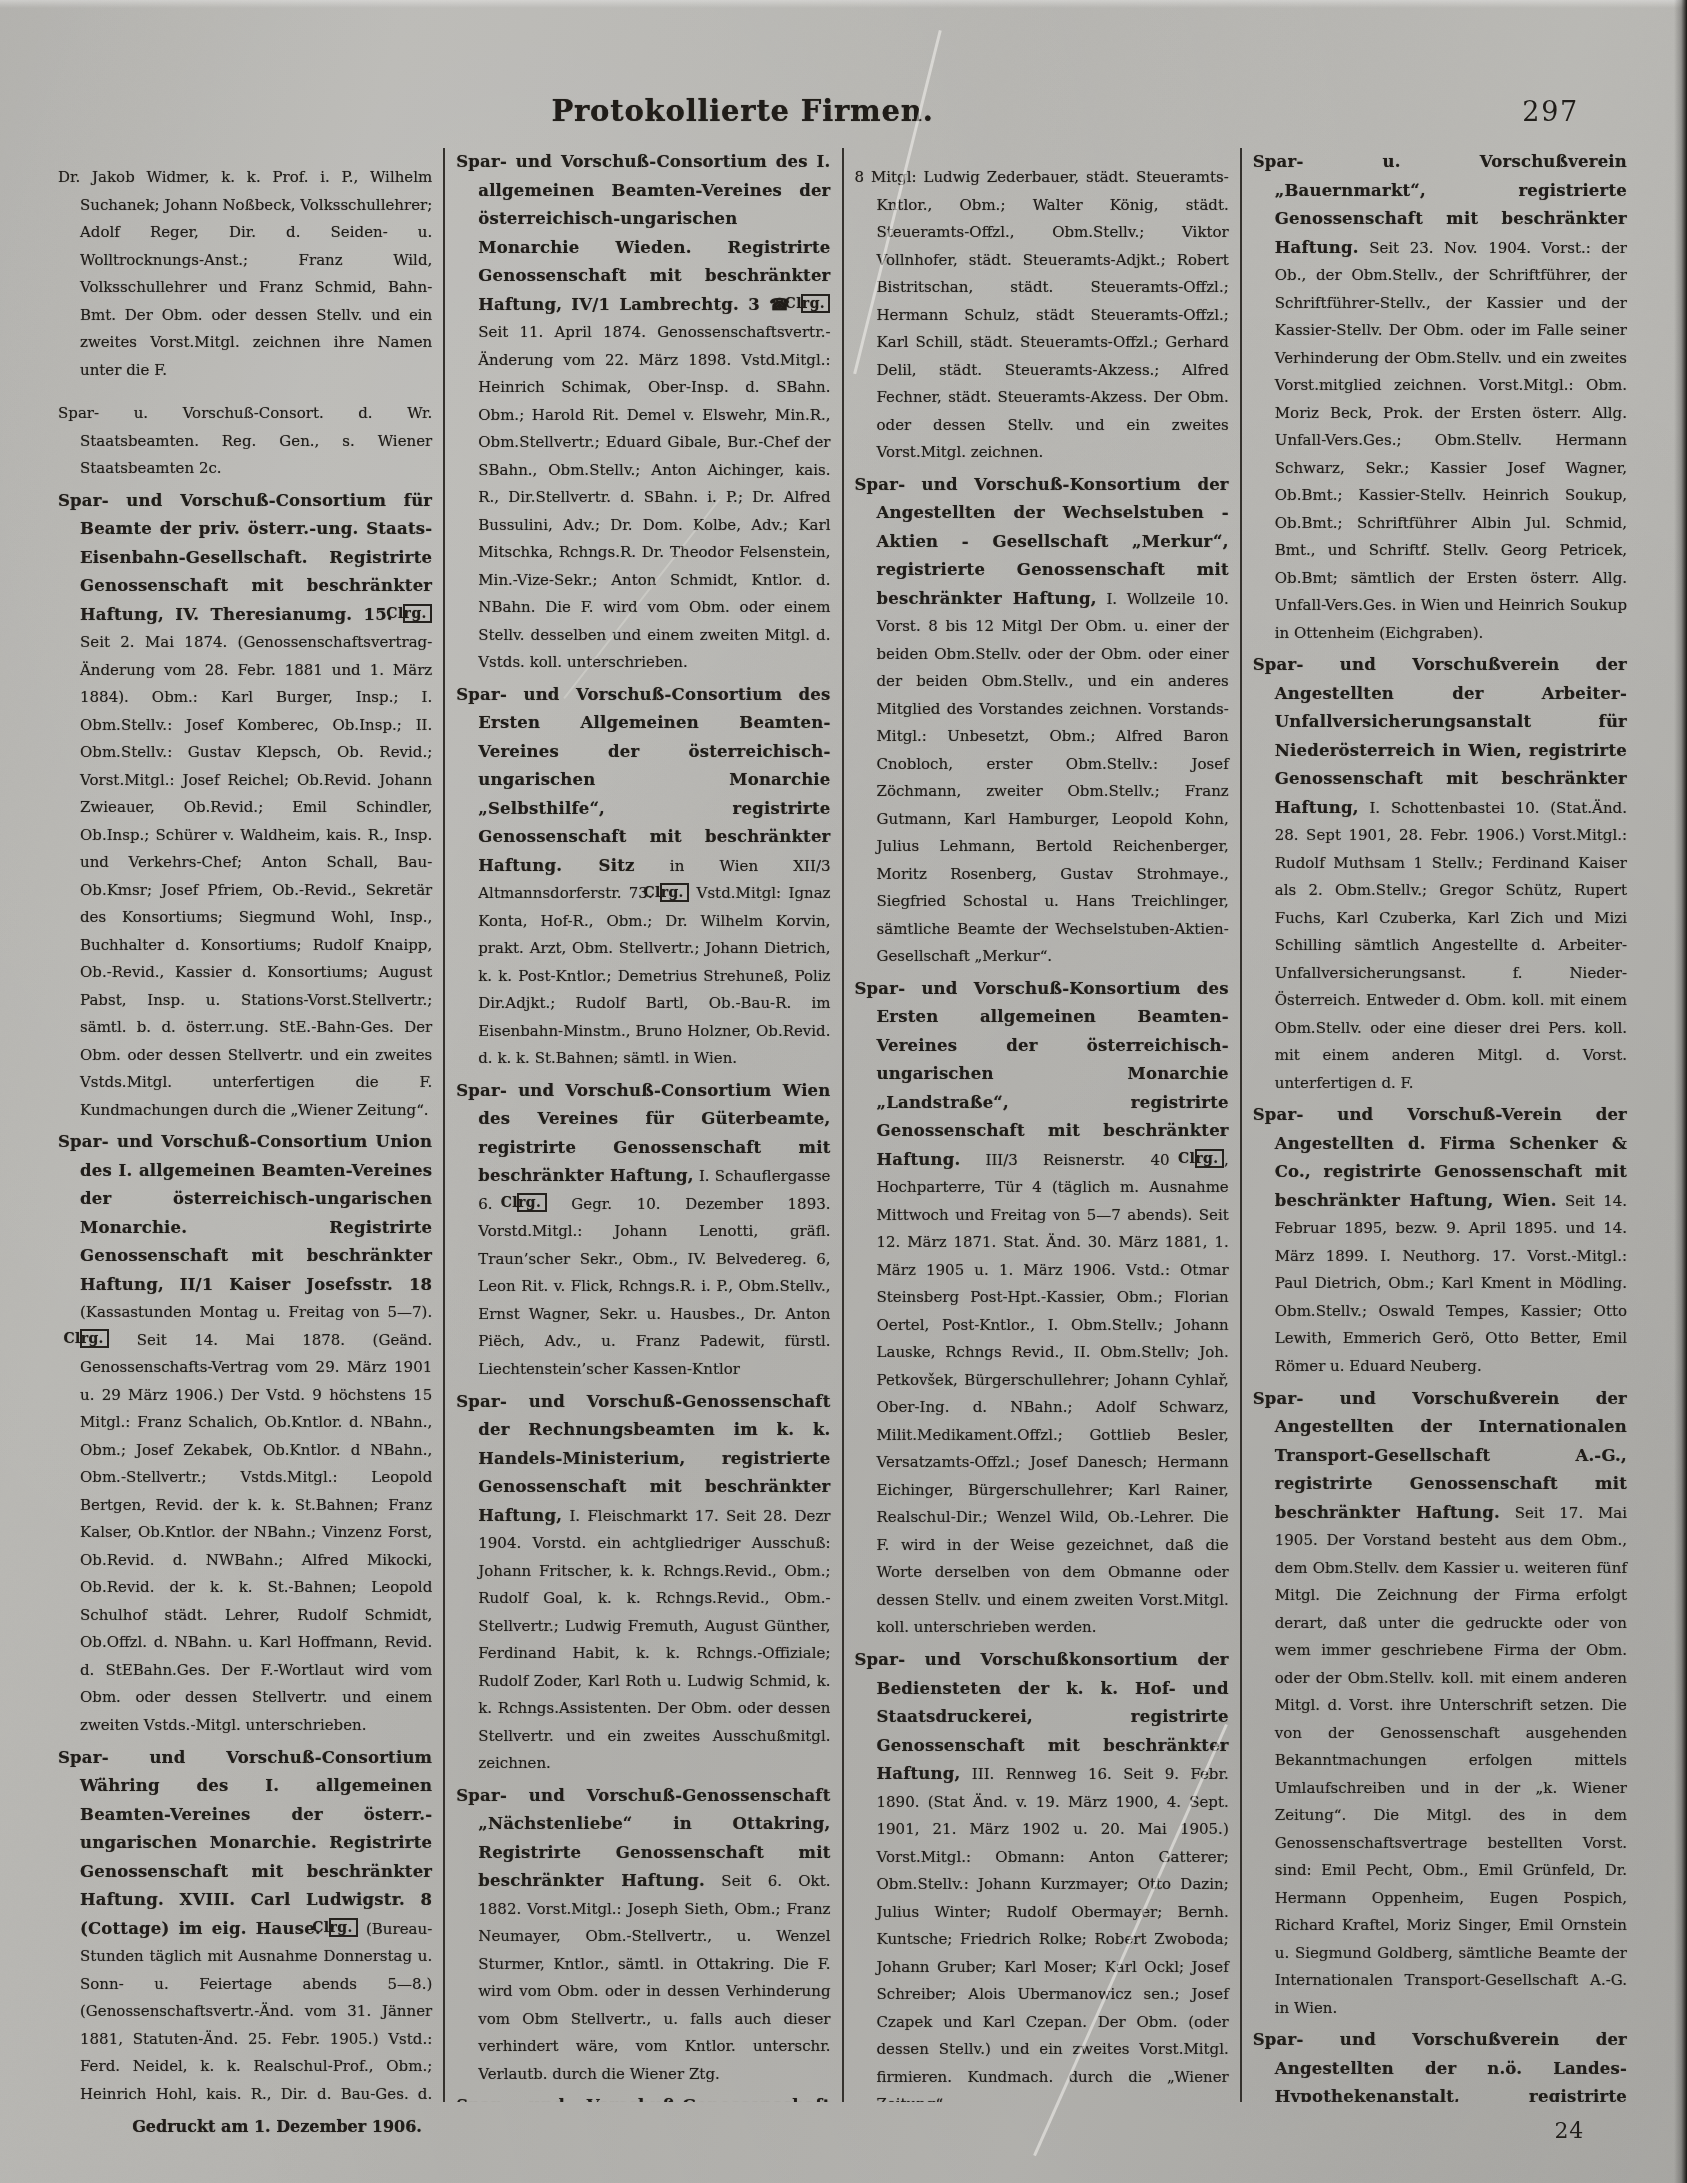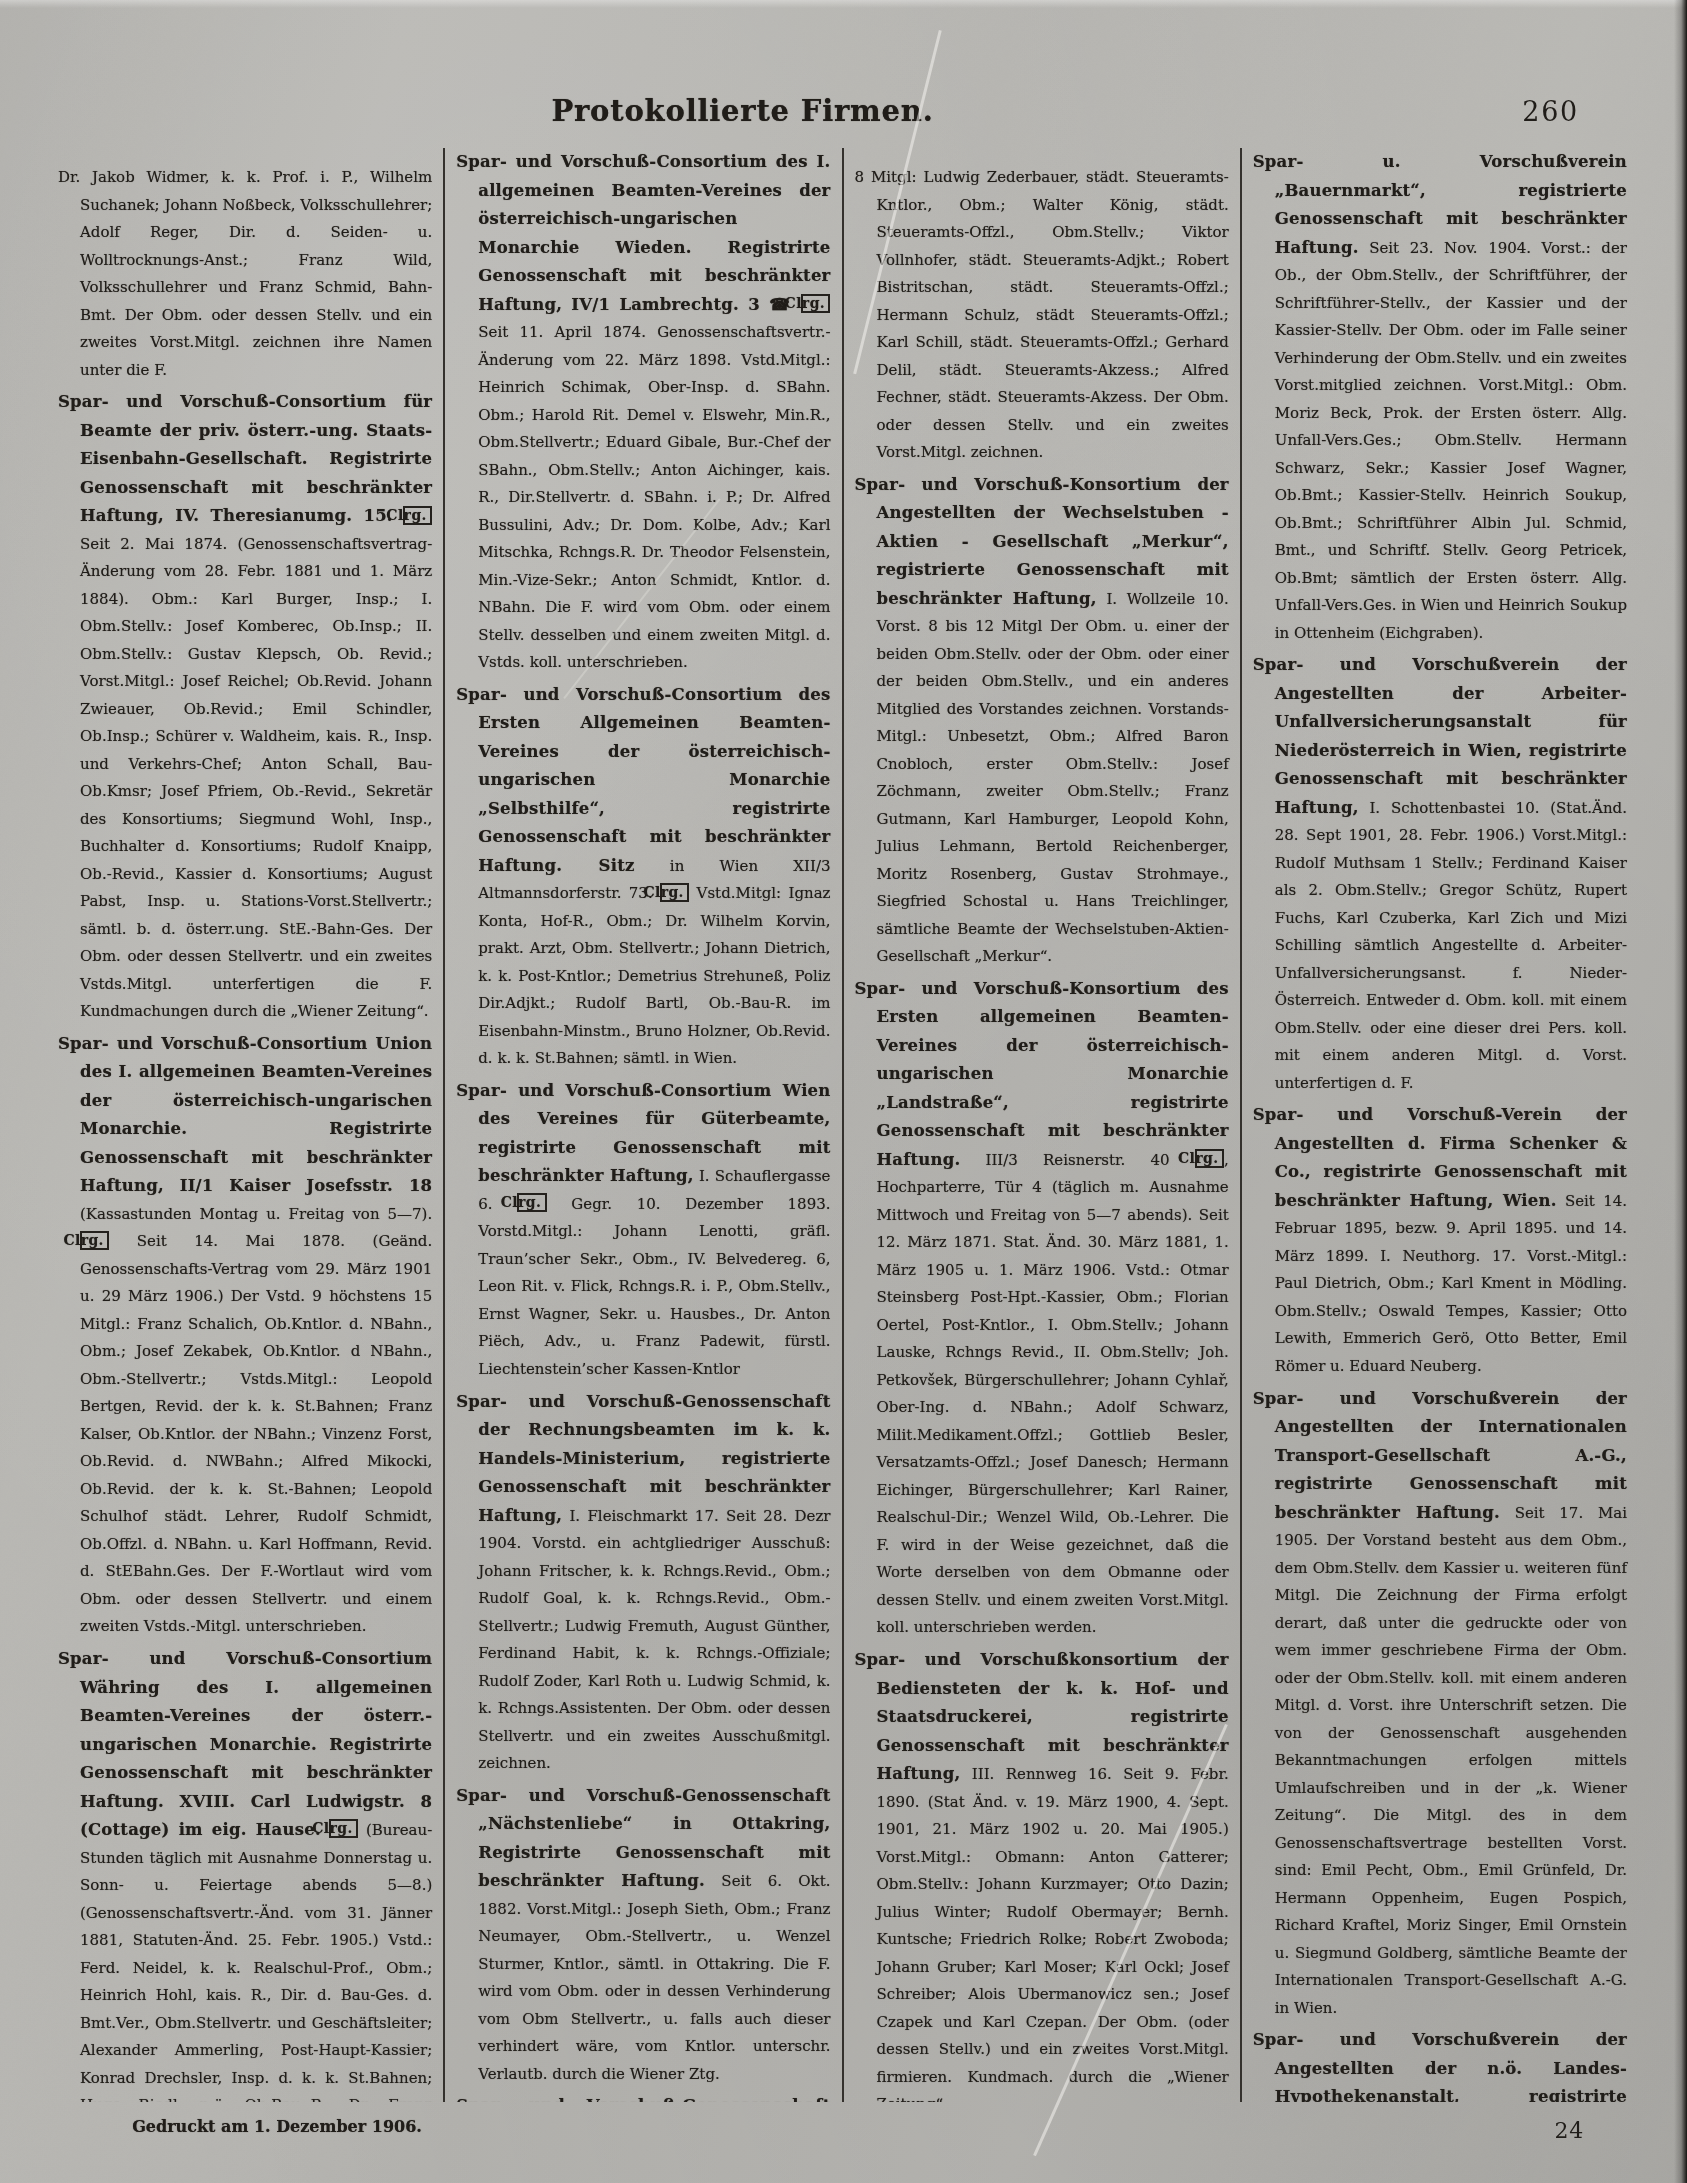--- a/index.html
+++ b/index.html
@@ -83,26 +83,27 @@
     <filter id="grainf">
       <feTurbulence type="fractalNoise" baseFrequency="0.8" numOctaves="2" stitchTiles="stitch"></feTurbulence>
       <feColorMatrix type="matrix" values="0 0 0 0 0.45  0 0 0 0 0.44  0 0 0 0 0.42  0.6 0.6 0.6 0 0"></feColorMatrix>
       <feComposite operator="in" in2="SourceGraphic"></feComposite>
     </filter>
     <rect width="100%" height="100%" filter="url(#grainf)" opacity="0.18"></rect>
   </svg>
 
   <div class="running-header">
     <div class="header-title">Protokollierte Firmen.</div>
-    <div class="page-number">260</div>
+    <div class="page-number">297</div>
   </div>
 
   <div class="columns" id="cols">
       <div class="col">
         <p class="entry continuation"><span class="entry-body">Dr. Jakob Widmer, k. k. Prof. i. P., Wilhelm Suchanek; Johann Noßbeck, Volksschullehrer; Adolf Reger, Dir. d. Seiden- u. Wolltrocknungs-Anst.; Franz Wild, Volksschullehrer und Franz Schmid, Bahn-Bmt. Der Obm. oder dessen Stellv. und ein zweites Vorst.Mitgl. zeichnen ihre Namen unter die F.</span></p>
+        <p class="entry continuation"><span class="entry-body">Spar- u. Vorschuß-Consort. d. Wr. Staatsbeamten. Reg. Gen., s. Wiener Staatsbeamten 2c.</span></p>
         <p class="entry"><span class="entry-title">Spar- und Vorschuß-Consortium für Beamte der priv. österr.-ung. Staats-Eisenbahn-Gesellschaft. Registrirte Genossenschaft mit beschränkter Haftung, IV. Theresianumg. 15.</span><span class="entry-body"> <span class="clrg">Clrg.</span> Seit 2. Mai 1874. (Genossenschaftsvertrag-Änderung vom 28. Febr. 1881 und 1. März 1884). Obm.: Karl Burger, Insp.; I. Obm.Stellv.: Josef Komberec, Ob.Insp.; II. Obm.Stellv.: Gustav Klepsch, Ob. Revid.; Vorst.Mitgl.: Josef Reichel; Ob.Revid. Johann Zwieauer, Ob.Revid.; Emil Schindler, Ob.Insp.; Schürer v. Waldheim, kais. R., Insp. und Verkehrs-Chef; Anton Schall, Bau-Ob.Kmsr; Josef Pfriem, Ob.-Revid., Sekretär des Konsortiums; Siegmund Wohl, Insp., Buchhalter d. Konsortiums; Rudolf Knaipp, Ob.-Revid., Kassier d. Konsortiums; August Pabst, Insp. u. Stations-Vorst.Stellvertr.; sämtl. b. d. österr.ung. StE.-Bahn-Ges. Der Obm. oder dessen Stellvertr. und ein zweites Vstds.Mitgl. unterfertigen die F. Kundmachungen durch die „Wiener Zeitung“.</span></p>
         <p class="entry"><span class="entry-title">Spar- und Vorschuß-Consortium Union des I. allgemeinen Beamten-Vereines der österreichisch-ungarischen Monarchie. Registrirte Genossenschaft mit beschränkter Haftung, II/1 Kaiser Josefsstr. 18</span><span class="entry-body"> (Kassastunden Montag u. Freitag von 5—7). <span class="clrg">Clrg.</span> Seit 14. Mai 1878. (Geänd. Genossenschafts-Vertrag vom 29. März 1901 u. 29 März 1906.) Der Vstd. 9 höchstens 15 Mitgl.: Franz Schalich, Ob.Kntlor. d. NBahn., Obm.; Josef Zekabek, Ob.Kntlor. d NBahn., Obm.-Stellvertr.; Vstds.Mitgl.: Leopold Bertgen, Revid. der k. k. St.Bahnen; Franz Kalser, Ob.Kntlor. der NBahn.; Vinzenz Forst, Ob.Revid. d. NWBahn.; Alfred Mikocki, Ob.Revid. der k. k. St.-Bahnen; Leopold Schulhof städt. Lehrer, Rudolf Schmidt, Ob.Offzl. d. NBahn. u. Karl Hoffmann, Revid. d. StEBahn.Ges. Der F.-Wortlaut wird vom Obm. oder dessen Stellvertr. und einem zweiten Vstds.-Mitgl. unterschrieben.</span></p>
         <p class="entry"><span class="entry-title">Spar- und Vorschuß-Consortium Währing des I. allgemeinen Beamten-Vereines der österr.-ungarischen Monarchie. Registrirte Genossenschaft mit beschränkter Haftung. XVIII. Carl Ludwigstr. 8 (Cottage) im eig. Hause.</span><span class="entry-body"> <span class="clrg">Clrg.</span> (Bureau-Stunden täglich mit Ausnahme Donnerstag u. Sonn- u. Feiertage abends 5—8.) (Genossenschaftsvertr.-Änd. vom 31. Jänner 1881, Statuten-Änd. 25. Febr. 1905.) Vstd.: Ferd. Neidel, k. k. Realschul-Prof., Obm.; Heinrich Hohl, kais. R., Dir. d. Bau-Ges. d. Bmt.Ver., Obm.Stellvertr. und Geschäftsleiter; Alexander Ammerling, Post-Haupt-Kassier; Konrad Drechsler, Insp. d. k. k. St.Bahnen; Hugo Riedl, n.ö. Ob.Bau.-R.; Dr. Franz Heberdey, Ger.Sekr. — Konsortial-Bmt. Theodor Poestion, Buchhalter; E. Kaan, Karl Pospischill, Karl Partisch, Adolf Tronner, Konstantin Edelbauer, Hugo Albrecht, Theodor Erl, Anton Kragora, Hermann Rauscher, Dr. Heribert Seidler und Johann Röbauer. Der F.-Wortlaut wird vom Obm. oder von dem Obm.Stellv. u. einem zweiten Vorstd.-Mitgl. unterschrieben.</span></p>
       </div>
       <div class="col">
         <p class="entry"><span class="entry-title">Spar- und Vorschuß-Consortium des I. allgemeinen Beamten-Vereines der österreichisch-ungarischen Monarchie Wieden. Registrirte Genossenschaft mit beschränkter Haftung, IV/1 Lambrechtg. 3 <span class="phone-icon">☎</span></span><span class="entry-body"> <span class="clrg">Clrg.</span> Seit 11. April 1874. Genossenschaftsvertr.-Änderung vom 22. März 1898. Vstd.Mitgl.: Heinrich Schimak, Ober-Insp. d. SBahn. Obm.; Harold Rit. Demel v. Elswehr, Min.R., Obm.Stellvertr.; Eduard Gibale, Bur.-Chef der SBahn., Obm.Stellv.; Anton Aichinger, kais. R., Dir.Stellvertr. d. SBahn. i. P.; Dr. Alfred Bussulini, Adv.; Dr. Dom. Kolbe, Adv.; Karl Mitschka, Rchngs.R. Dr. Theodor Felsenstein, Min.-Vize-Sekr.; Anton Schmidt, Kntlor. d. NBahn. Die F. wird vom Obm. oder einem Stellv. desselben und einem zweiten Mitgl. d. Vstds. koll. unterschrieben.</span></p>
         <p class="entry"><span class="entry-title">Spar- und Vorschuß-Consortium des Ersten Allgemeinen Beamten-Vereines der österreichisch-ungarischen Monarchie „Selbsthilfe“, registrirte Genossenschaft mit beschränkter Haftung. Sitz</span><span class="entry-body"> in Wien XII/3 Altmannsdorferstr. 73. <span class="clrg">Clrg.</span> Vstd.Mitgl: Ignaz Konta, Hof-R., Obm.; Dr. Wilhelm Korvin, prakt. Arzt, Obm. Stellvertr.; Johann Dietrich, k. k. Post-Kntlor.; Demetrius Strehuneß, Poliz Dir.Adjkt.; Rudolf Bartl, Ob.-Bau-R. im Eisenbahn-Minstm., Bruno Holzner, Ob.Revid. d. k. k. St.Bahnen; sämtl. in Wien.</span></p>
         <p class="entry"><span class="entry-title">Spar- und Vorschuß-Consortium Wien des Vereines für Güterbeamte, registrirte Genossenschaft mit beschränkter Haftung,</span><span class="entry-body"> I. Schauflergasse 6. <span class="clrg">Clrg.</span> Gegr. 10. Dezember 1893. Vorstd.Mitgl.: Johann Lenotti, gräfl. Traun’scher Sekr., Obm., IV. Belvedereg. 6, Leon Rit. v. Flick, Rchngs.R. i. P., Obm.Stellv., Ernst Wagner, Sekr. u. Hausbes., Dr. Anton Piëch, Adv., u. Franz Padewit, fürstl. Liechtenstein’scher Kassen-Kntlor</span></p>
         <p class="entry"><span class="entry-title">Spar- und Vorschuß-Genossenschaft der Rechnungsbeamten im k. k. Handels-Ministerium, registrierte Genossenschaft mit beschränkter Haftung,</span><span class="entry-body"> I. Fleischmarkt 17. Seit 28. Dezr 1904. Vorstd. ein achtgliedriger Ausschuß: Johann Fritscher, k. k. Rchngs.Revid., Obm.; Rudolf Goal, k. k. Rchngs.Revid., Obm.-Stellvertr.; Ludwig Fremuth, August Günther, Ferdinand Habit, k. k. Rchngs.-Offiziale; Rudolf Zoder, Karl Roth u. Ludwig Schmid, k. k. Rchngs.Assistenten. Der Obm. oder dessen Stellvertr. und ein zweites Ausschußmitgl. zeichnen.</span></p>
         <p class="entry"><span class="entry-title">Spar- und Vorschuß-Genossenschaft „Nächstenliebe“ in Ottakring, Registrirte Genossenschaft mit beschränkter Haftung.</span><span class="entry-body"> Seit 6. Okt. 1882. Vorst.Mitgl.: Joseph Sieth, Obm.; Franz Neumayer, Obm.-Stellvertr., u. Wenzel Sturmer, Kntlor., sämtl. in Ottakring. Die F. wird vom Obm. oder in dessen Verhinderung vom Obm Stellvertr., u. falls auch dieser verhindert wäre, vom Kntlor. unterschr. Verlautb. durch die Wiener Ztg.</span></p>

